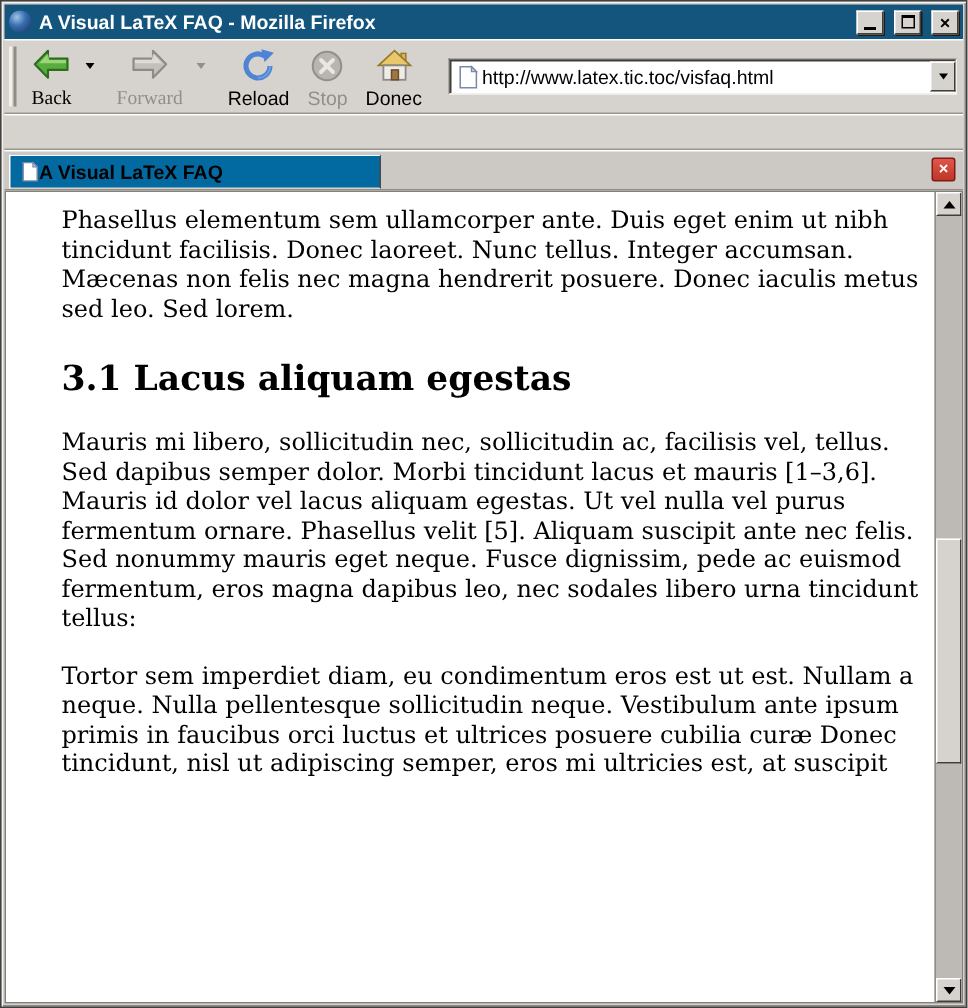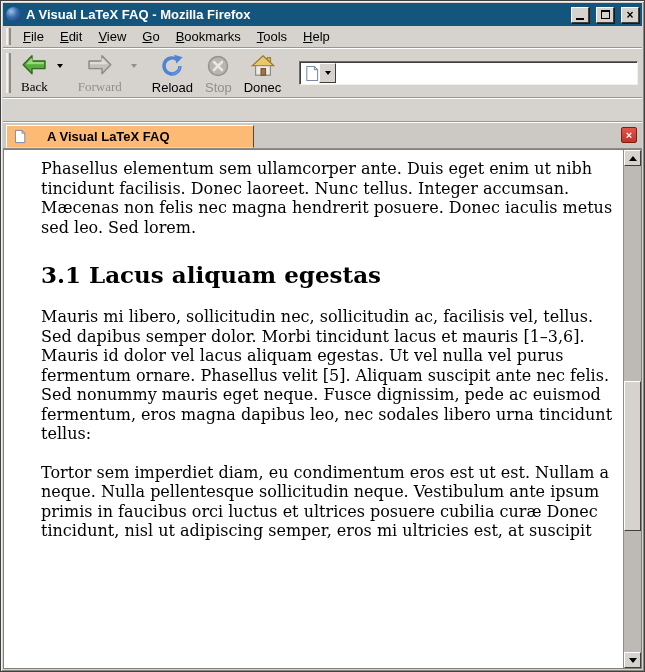--- a/index.html
+++ b/index.html
@@ -129,23 +129,23 @@
   .tabbar {
     height: 27px; flex: 0 0 27px;
     background: #ccc9c4;
     border-top: 1px solid #ffffff;
     border-bottom: 1px solid #8f8c86;
     display: flex; align-items: stretch;
     padding: 2px 3px 0 3px;
   }
   .tab {
     width: 248px; flex: 0 0 248px;
-    background: #fdba74;
+    background: #0369a1;
     border: 1px solid; border-color: #ffffff #4a4846 #d9d6d1 #ffffff;
-    display: flex; align-items: center; gap: 21px;
+    display: flex; align-items: center; gap: 0;
     padding: 0 6px; cursor: default;
   }
   .tab-title { font-size: 13px; font-weight: bold; color: #000; white-space: nowrap; overflow: hidden; }
   .tab-rest { flex: 1 1 auto; border-bottom: none; display: flex; align-items: center; justify-content: flex-end; }
   .tab-close {
     width: 16px; height: 16px;
     background: linear-gradient(#e0564a, #bf3528);
     border: 1px solid #7e1d13; border-radius: 2px;
     color: #ffffff; font-weight: bold; font-size: 11px; line-height: 14px;
     text-align: center; margin: 0 2px 4px 0; cursor: default;
@@ -231,30 +231,20 @@
         <span class="glyph-min"></span>
       </span>
     <span class="winbtn">
         <span class="glyph-max"></span>
       </span>
     <span class="winbtn">
         <span class="glyph-close">×</span>
       </span>
   </div>
 
-  <div class="menubar">
-    <span class="grippy"></span>
-    <span class="menu-item"><u>F</u>ile</span>
-    <span class="menu-item"><u>E</u>dit</span>
-    <span class="menu-item"><u>V</u>iew</span>
-    <span class="menu-item"><u>G</u>o</span>
-    <span class="menu-item"><u>B</u>ookmarks</span>
-    <span class="menu-item"><u>T</u>ools</span>
-    <span class="menu-item"><u>H</u>elp</span>
-  </div>
 
   <div class="toolbar">
     <span class="grippy"></span>
 
     <span class="tbtn-group">
       <span class="tbtn">
         <span class="tbicon">
           <svg width="26" height="24" viewBox="0 0 26 24">
             <path d="M11 2.8 L2.2 11.8 L11 20.8 L11 15.6 L24 15.6 L24 8 L11 8 Z" fill="#57ae3f" stroke="#2d6b1e" stroke-width="1.4" stroke-linejoin="round"></path>
             <path d="M11 4.8 L5 11.2 L23 11.2 L23 9 L11.8 9 Z" fill="#a9dc84" opacity="0.85"></path>
@@ -315,20 +305,21 @@
       <span class="tblabel">Donec</span>
     </span>
 
     <div class="urlbar">
       <span style="display:flex;align-items:center;">
         <svg width="15" height="17" viewBox="0 0 16 18">
           <path d="M3 1.5 h8 l3.5 3.5 v11.5 h-11.5 z" fill="#ffffff" stroke="#7a8aa8" stroke-width="1.1"></path>
           <path d="M11 1.5 v3.5 h3.5 z" fill="#ccd8ec" stroke="#7a8aa8" stroke-width="1"></path>
         </svg>
       </span>
+      <input type="text" value="http://www.latex.tic.toc/visfaq.html" style="">
       <span class="url-drop">
           <i class="caret-down"></i>
         </span>
     </div>
   </div>
 
   <div class="personalbar"></div>
 
   <div class="tabbar">
     <div class="tab">

